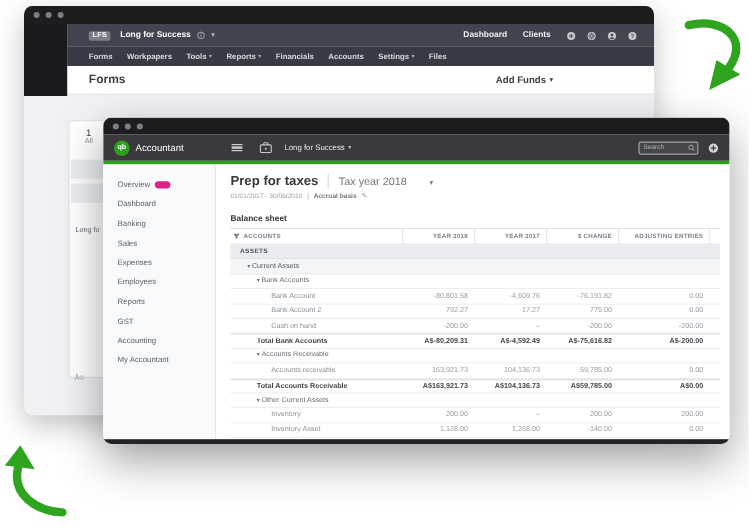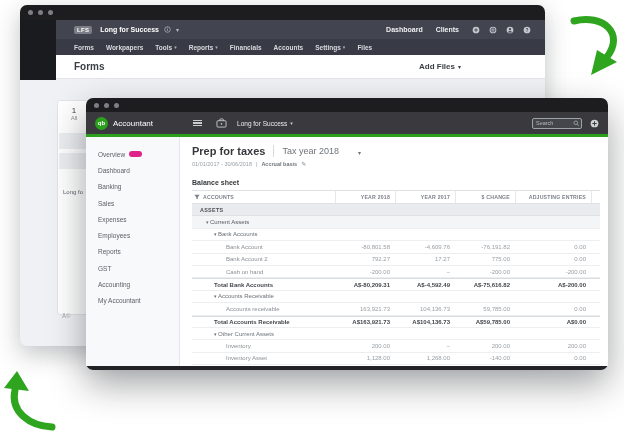--- a/index.html
+++ b/index.html
@@ -196,21 +196,21 @@
 
         <span class="bw-menu-item">
           <span>Files</span>
 
         </span>
       </div>
 
     <div class="bw-pagerow">
       <span class="bw-pagetitle">Forms</span>
       <span class="bw-addform">
-        <span>Add Files</span>
+        <span>Add Funds</span>
         <span class="caret">▾</span>
       </span>
     </div>
 
     <div class="bw-card">
       <div class="bw-card-count">
         <div class="n">1</div>
         <div class="l">All</div>
       </div>
       <div class="bw-bar" style="top:32px"></div>

